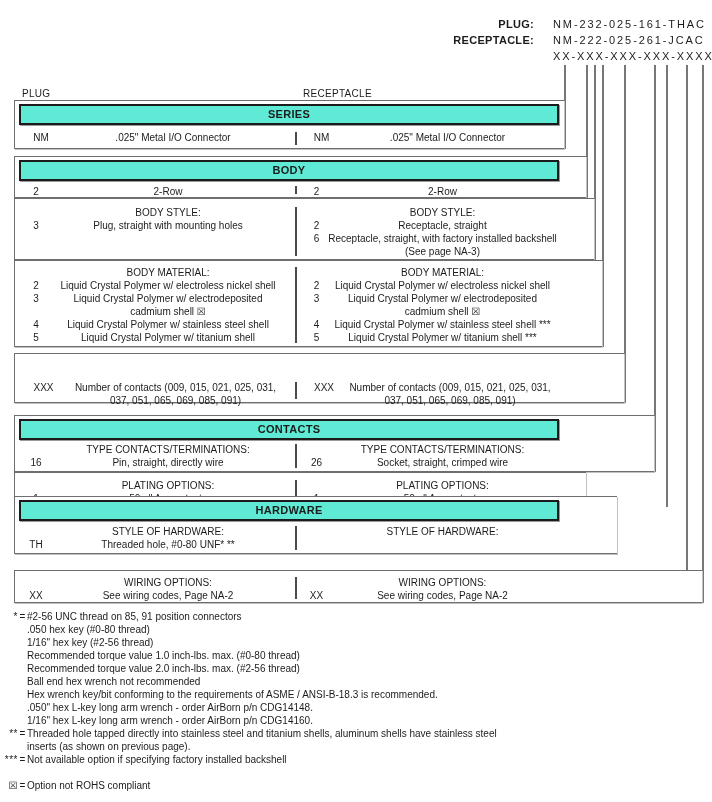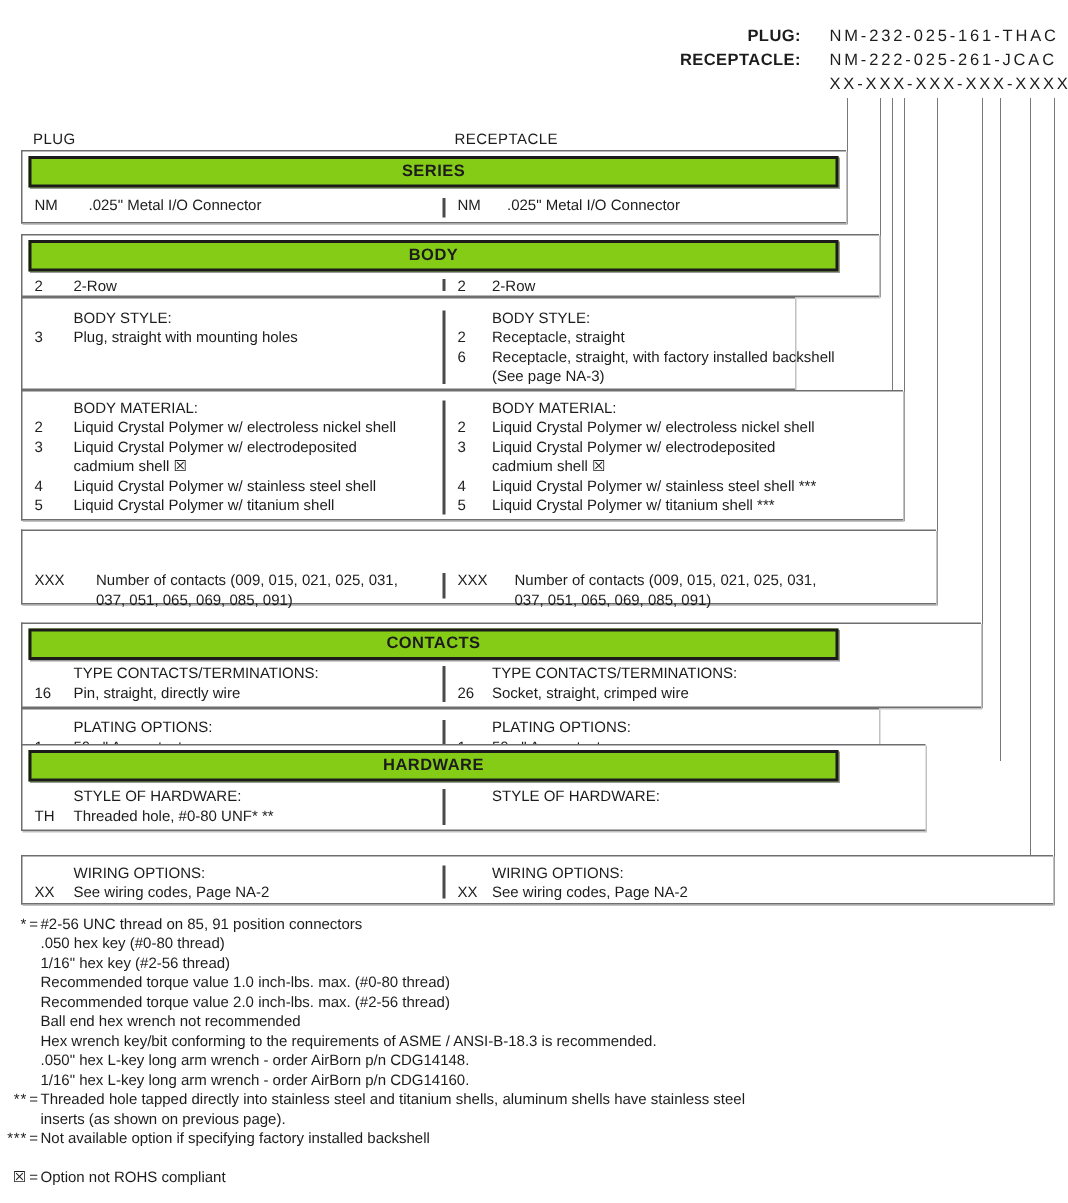--- a/index.html
+++ b/index.html
@@ -19,25 +19,25 @@
   .group {
     position:absolute; left:14px; box-sizing:border-box;
     border:1px solid #6e6e6e; border-right:none;
     box-shadow:1px 1px 0 #c2c2c2;
     background:#ffffff;
   }
   .hdr {
     position:absolute; top:3px; left:4px; width:536px; height:17px;
     border:2px solid #1b1b1b; box-shadow:1px 1px 0 #9a9a9a;
     text-align:center; font-weight:bold; font-size:11px; line-height:17px;
-    letter-spacing:0.3px; background:#84cc16;
+    letter-spacing:0.3px; background:#5eead4;
   }
   .content { position:absolute; left:8px; right:0; bottom:1px; }
   .divider { position:absolute; left:272px; top:1px; bottom:2px; width:1.5px; background:#4a4a4a; }
-  .col { position:absolute; top:0; font-size:10px; line-height:13px; }
+  .col { position:absolute; top:0; font-size:10px; line-height:13px;text-align:center; }
   .col-left { left:0; width:264px; }
   .col-right { left:282px; width:252px; }
   .row { display:flex; }
   .code { width:26px; flex:none; }
   .col-right .code { width:23px; }
   .g-series .code { width:36px; }
   .g-series .col-right .code { width:33px; }
   .g-size .code { width:41px; }
   .g-size .col-right .code { width:38px; }
   .desc { flex:1; white-space:pre-line; }
@@ -120,21 +120,21 @@
       </div>
       <div class="col col-right">
         <div class="row">
           <span class="code">2</span>
           <div class="desc">2-Row</div>
         </div>
       </div>
     </div>
   </div>
 
-  <div class="group" style="top:198px;height:62px;width:516px">
+  <div class="group" style="top:198px;height:62px;width:580px">
     <div class="content" style="top:7px">
       <div class="divider"></div>
       <div class="col col-left">
         <div class="grp-label">BODY STYLE:</div>
         <div class="row">
           <span class="code">3</span>
           <div class="desc">Plug, straight with mounting holes</div>
         </div>
       </div>
       <div class="col col-right">

